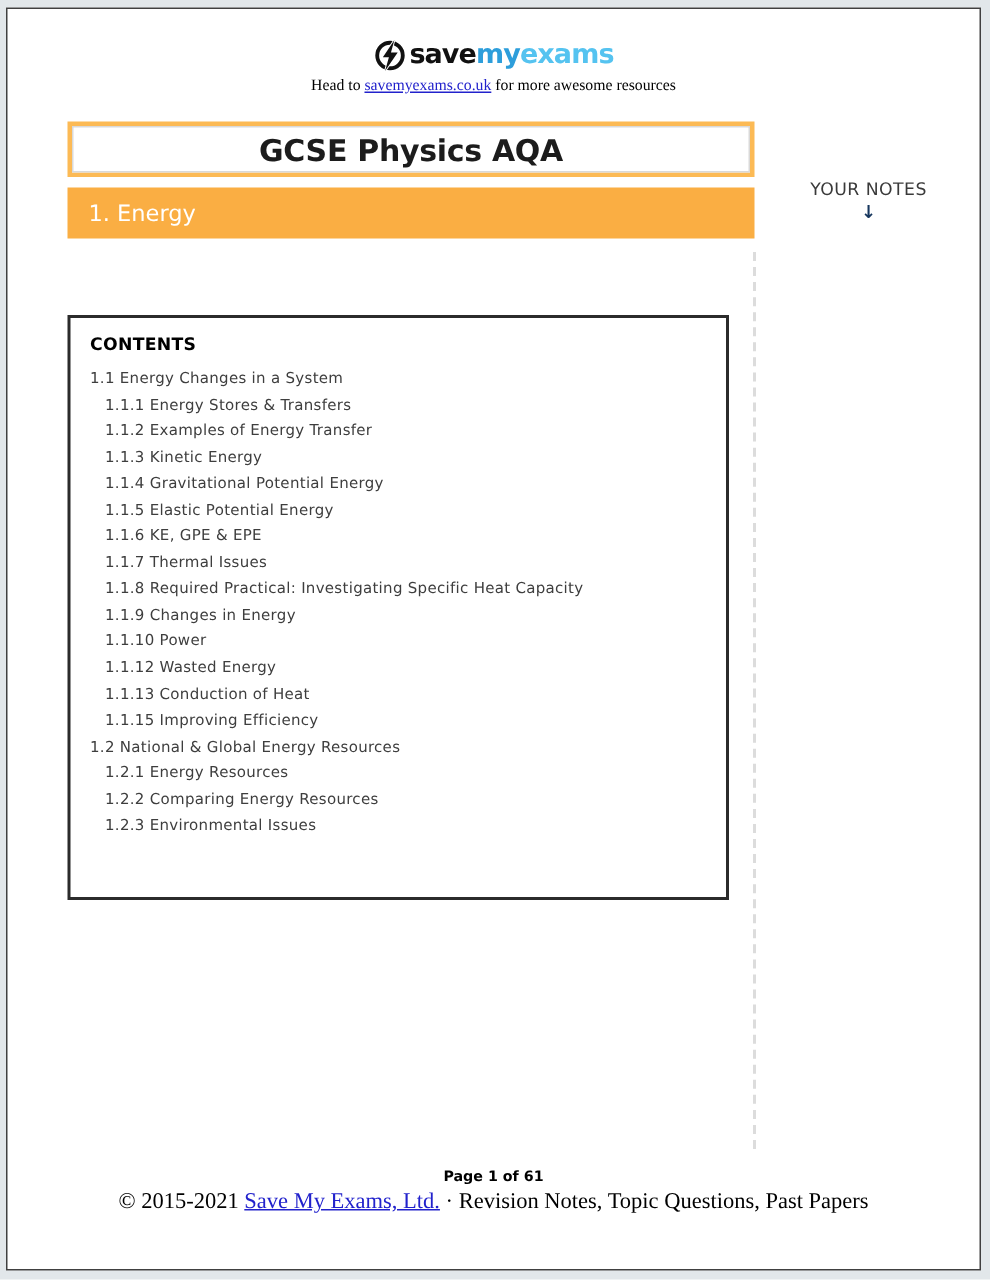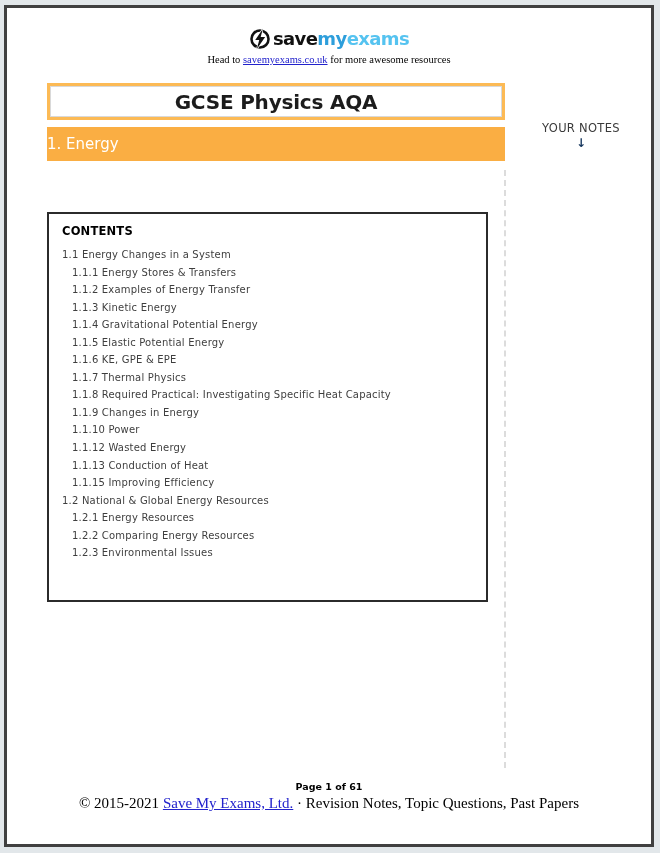--- a/index.html
+++ b/index.html
@@ -4,21 +4,21 @@
 <style>
   html,body{margin:0;padding:0;}
   body{
     width:660px;height:853px;overflow:hidden;
     background:#e2e7ea;
     font-family:"DejaVu Sans","Liberation Sans",sans-serif;
     position:relative;
   }
   .page{
     position:absolute;left:4px;top:5px;width:650px;height:842px;
-    background:#ffffff;border:3px solid #404040;box-sizing:border-box;
+    background:#ffffff;border:1px solid #404040;box-sizing:border-box;
   }
   
   .logo-row{
     position:absolute;top:20px;left:0;width:100%;
     display:flex;align-items:center;justify-content:center;gap:2px;
   }
   .logo-text{font-size:18px;font-weight:bold;letter-spacing:-0.6px;line-height:22px;}
   .logo-save{color:#111111;}
   .logo-my{color:var(--logo-my,#2d9edb);}
   .logo-exams{color:var(--logo-exams,#55c3f0);}
@@ -36,21 +36,21 @@
   }
   .title-inner{
     width:100%;height:100%;box-sizing:border-box;border:1px solid #d9d9d9;
     display:flex;align-items:center;justify-content:center;
   }
   .title-inner span{font-size:20px;font-weight:bold;color:#1c1c1c;letter-spacing:-0.2px;}
   
   .banner{
     position:absolute;left:40px;top:119px;width:458px;height:34px;
     background:var(--accent-orange,#faae43);box-sizing:border-box;
-    color:#ffffff;font-size:15px;line-height:34px;
+    color:#ffffff;font-size:15px;line-height:34px;padding-left:14px;
   }
   
   .notes-col{
     position:absolute;left:495px;top:79px;width:158px;text-align:center;margin-top:34px;
   }
   .notes-label{font-size:11.5px;color:#3a3a3a;letter-spacing:0.3px;}
   .notes-arrow{font-size:12px;font-weight:bold;color:var(--arrow-navy,#17375e);margin-top:1px;}
   
   .dashed-divider{
     position:absolute;left:497px;top:162px;height:598px;width:0;
@@ -119,21 +119,21 @@
   <div class="toc">
     <div class="toc-heading">CONTENTS</div>
     <div>
         <div class="toc-item">1.1 Energy Changes in a System</div>
         <div class="toc-item sub">1.1.1 Energy Stores &amp; Transfers</div>
         <div class="toc-item sub">1.1.2 Examples of Energy Transfer</div>
         <div class="toc-item sub">1.1.3 Kinetic Energy</div>
         <div class="toc-item sub">1.1.4 Gravitational Potential Energy</div>
         <div class="toc-item sub">1.1.5 Elastic Potential Energy</div>
         <div class="toc-item sub">1.1.6 KE, GPE &amp; EPE</div>
-        <div class="toc-item sub">1.1.7 Thermal Physics</div>
+        <div class="toc-item sub">1.1.7 Thermal Issues</div>
         <div class="toc-item sub">1.1.8 Required Practical: Investigating Specific Heat Capacity</div>
         <div class="toc-item sub">1.1.9 Changes in Energy</div>
         <div class="toc-item sub">1.1.10 Power</div>
         <div class="toc-item sub">1.1.12 Wasted Energy</div>
         <div class="toc-item sub">1.1.13 Conduction of Heat</div>
         <div class="toc-item sub">1.1.15 Improving Efficiency</div>
         <div class="toc-item">1.2 National &amp; Global Energy Resources</div>
         <div class="toc-item sub">1.2.1 Energy Resources</div>
         <div class="toc-item sub">1.2.2 Comparing Energy Resources</div>
         <div class="toc-item sub">1.2.3 Environmental Issues</div>

